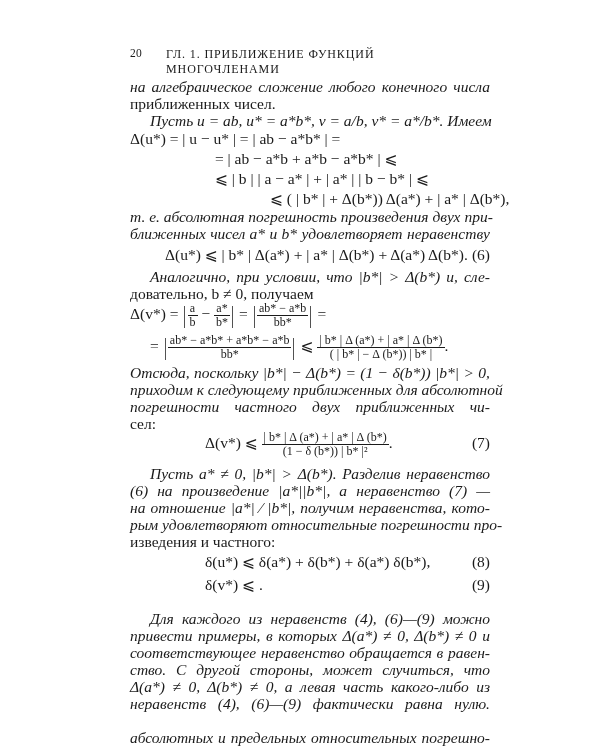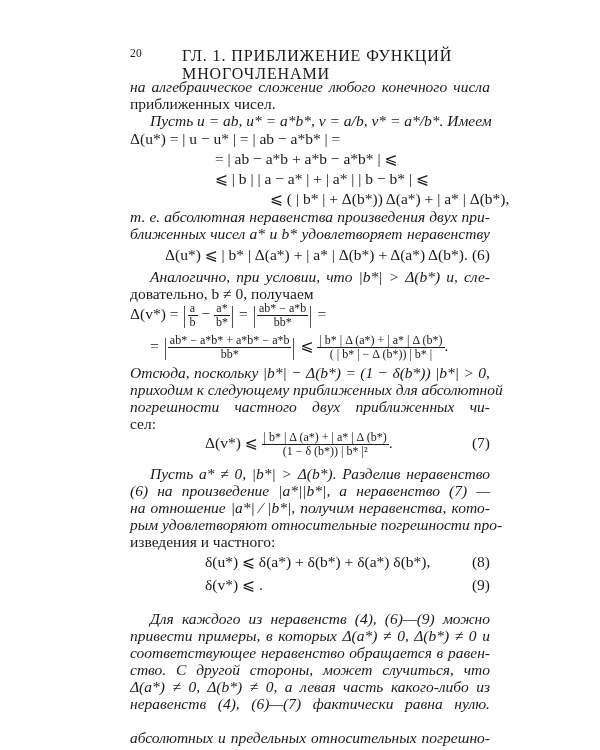--- a/index.html
+++ b/index.html
@@ -1,21 +1,21 @@
 <!DOCTYPE html>
 <html><head>
 <meta charset="utf-8">
 <style>
   html, body { margin: 0; padding: 0; background: #ffffff; }
   body { width: 600px; height: 750px; position: relative; overflow: hidden;
          font-family: "Liberation Serif", "DejaVu Serif", serif; color: #1a1a1a; }
   .page { position: absolute; left: 130px; top: 40px; width: 360px; }
   .header { position: absolute; top: 7px; left: 0; width: 360px; font-size: 11.5px; letter-spacing: 0.3px; }
   .header .num { position: absolute; left: 0; }
-  .header .title { position: absolute; left: 52px; font-size: 16px; letter-spacing: 0.9px; }
+  .header .title { position: absolute; left: 36px; font-size: 12px; letter-spacing: 0.9px; }
   .line { position: absolute; left: 0; width: 360px; font-size: 15.5px; line-height: 17px; white-space: nowrap; }
   .just { text-align: justify; text-align-last: justify; font-style: italic; }
   .indent { padding-left: 20px; box-sizing: border-box; }
   i, .it { }
   .eqnum { position: absolute; right: 0; }
   .frac { display: inline-block; vertical-align: middle; text-align: center; font-size: 12px; line-height: 13px; }
   .frac .n { display: block; border-bottom: 1px solid #1a1a1a; padding: 0 2px; }
   .frac .d { display: block; padding: 0 2px; }
   .bar { display: inline-block; font-size: 26px; line-height: 20px; vertical-align: middle; transform: scaleX(0.6); }
 </style>
@@ -29,21 +29,21 @@
   </div>
 
   <div class="line just" style="top:38px">на алгебраическое сложение любого конечного числа</div>
   <div class="line" style="top:55px">приближенных чисел.</div>
   <div class="line just indent" style="top:72px">Пусть u = ab, u* = a*b*, v = a/b, v* = a*/b*. Имеем</div>
   <div class="line it" style="top:90px">Δ(u*) = | u − u* | = | ab − a*b* | =</div>
   <div class="line it" style="top:110px; left:85px; width:auto">= | ab − a*b + a*b − a*b* | ⩽</div>
   <div class="line it" style="top:130px; left:85px; width:auto">⩽ | b | | a − a* | + | a* | | b − b* | ⩽</div>
   <div class="line it" style="top:150px; left:140px; width:auto">⩽ ( | b* | + Δ(b*)) Δ(a*) + | a* | Δ(b*),</div>
 
-  <div class="line just" style="top:168px">т. е. абсолютная неравенства произведения двух при-</div>
+  <div class="line just" style="top:168px">т. е. абсолютная погрешность произведения двух при-</div>
   <div class="line just" style="top:185px">ближенных чисел a* и b* удовлетворяет неравенству</div>
   <div class="line" style="top:206px">
     <span class="it" style="position:absolute; left:35px">Δ(u*) ⩽ | b* | Δ(a*) + | a* | Δ(b*) + Δ(a*) Δ(b*).</span>
     <span class="eqnum">(6)</span>
   </div>
 
   <div class="line just indent" style="top:228px">Аналогично, при условии, что |b*| &gt; Δ(b*) и, сле-</div>
   <div class="line" style="top:245px">довательно, b ≠ 0, получаем</div>
 
   <div class="line it" style="top:260px; height:28px; line-height:28px">
@@ -93,16 +93,16 @@
       <span>.</span>
     </span>
     <span class="eqnum">(9)</span>
   </div>
 
   <div class="line just indent" style="top:570px">Для каждого из неравенств (4), (6)—(9) можно</div>
   <div class="line just" style="top:587px">привести примеры, в которых Δ(a*) ≠ 0, Δ(b*) ≠ 0 и</div>
   <div class="line just" style="top:604px">соответствующее неравенство обращается в равен-</div>
   <div class="line just" style="top:621px">ство. С другой стороны, может случиться, что</div>
   <div class="line just" style="top:638px">Δ(a*) ≠ 0, Δ(b*) ≠ 0, а левая часть какого-либо из</div>
-  <div class="line just" style="top:655px">неравенств (4), (6)—(7) фактически равна нулю.</div>
+  <div class="line just" style="top:655px">неравенств (4), (6)—(9) фактически равна нулю.</div>
   <div class="line just indent" style="top:708px">В силу неравенств (6)—(9) в качестве предельных</div>
   <div class="line just" style="top:689px">абсолютных и предельных относительных погрешно-</div>
 </div>
 
 </body></html>

